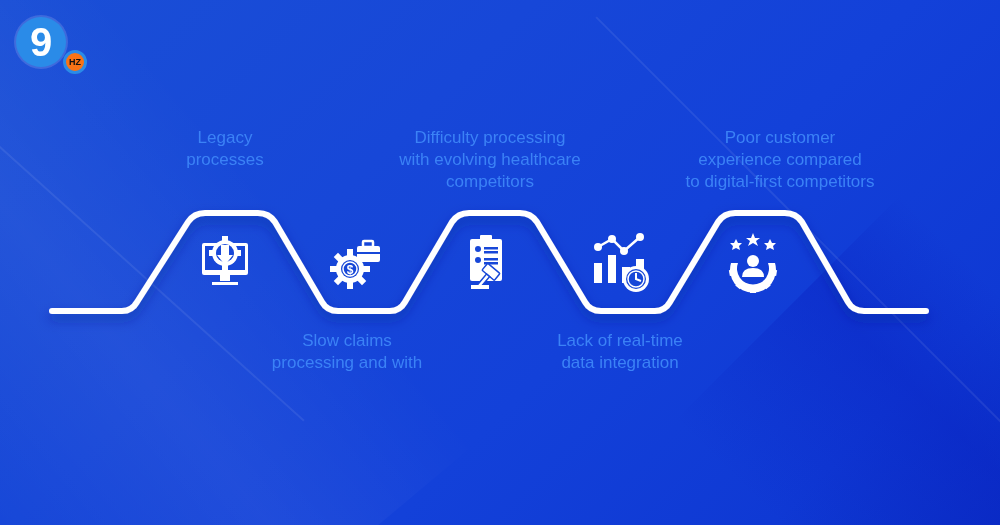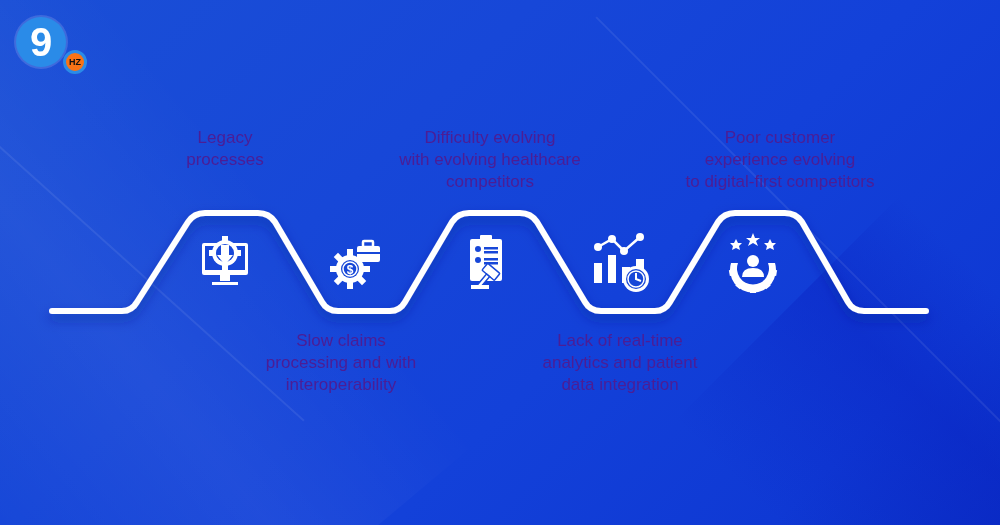--- a/index.html
+++ b/index.html
@@ -13,21 +13,21 @@
     background:linear-gradient(90deg,rgba(10,30,180,0) 0%,rgba(8,28,190,0.35) 60%,rgba(10,30,180,0) 100%);}
   .stripe.s3{right:120px;top:-100px;width:2px;height:800px;transform:rotate(-45deg);background:rgba(255,255,255,0.08);}
   .stripe.s4{left:80px;top:-80px;width:2px;height:600px;transform:rotate(-48deg);background:rgba(255,255,255,0.08);}
   .logo{position:absolute;left:14px;top:14px;width:80px;height:60px;}
   .logo .big{position:absolute;left:2px;top:3px;width:50px;height:50px;border-radius:50%;
     background:#2a8be8;display:flex;align-items:center;justify-content:center;
     color:#fff;font-weight:bold;font-size:40px;line-height:1;box-shadow:0 0 0 2px rgba(255,255,255,0.15);}
   .logo .small{position:absolute;left:49px;top:36px;width:24px;height:24px;border-radius:50%;
     background:#f97316;border:3px solid #2a8be8;box-sizing:border-box;
     display:flex;align-items:center;justify-content:center;color:#111;font-weight:bold;font-size:9px;}
-  .label{position:absolute;color:#4c1d95;text-align:center;font-size:17px;line-height:22px;white-space:nowrap;}
+  .label{position:absolute;color:#3b82f6;text-align:center;font-size:17px;line-height:22px;white-space:nowrap;}
   .label div{display:block;}
   svg.path{position:absolute;left:0;top:0;}
   .icon{position:absolute;}
 </style>
 </head>
 <body>
 
 <div class="stripe s1"></div>
 <div class="stripe s2"></div>
 <div class="stripe s3"></div>
@@ -44,38 +44,36 @@
       <feDropShadow dx="0" dy="6" stdDeviation="6" flood-color="#0a1f8a" flood-opacity="0.5"></feDropShadow>
     </filter>
   </defs>
   <path d="M52 311 L122 311 Q132 311 137 302 L188 222 Q194 213 205 213 L258 213 Q269 213 275 222 L322 302 Q327 311 338 311 L390 311 Q400 311 405 302 L452 222 Q458 213 469 213 L520 213 Q531 213 537 222 L585 302 Q590 311 601 311 L655 311 Q665 311 670 302 L718 222 Q724 213 735 213 L785 213 Q796 213 802 222 L848 302 Q853 311 864 311 L926 311" fill="none" stroke="#ffffff" stroke-width="6" stroke-linecap="round" stroke-linejoin="round" filter="url(#sh)"></path>
 </svg>
 
 <div class="label" style="left:120px;top:127px;width:210px;">
   <div>Legacy</div>
   <div>processes</div>
 </div>
-<div class="label" style="left:236px;top:330px;width:210px;">
+<div class="label" style="left:242px;top:330px;width:210px;">
   <div>Slow claims</div>
   <div>processing and with</div>
-  <div>interoperability</div>
 </div>
 <div class="label" style="left:370px;top:127px;width:240px;">
-  <div>Difficulty evolving</div>
+  <div>Difficulty processing</div>
   <div>with evolving healthcare</div>
   <div>competitors</div>
 </div>
 <div class="label" style="left:515px;top:330px;width:210px;">
   <div>Lack of real-time</div>
-  <div>analytics and patient</div>
   <div>data integration</div>
 </div>
 <div class="label" style="left:655px;top:127px;width:250px;">
   <div>Poor customer</div>
-  <div>experience evolving</div>
+  <div>experience compared</div>
   <div>to digital-first competitors</div>
 </div>
 
 <svg class="icon" style="left:200px;top:233px;" width="50" height="58" viewBox="0 0 50 58">
   <rect x="2" y="10" width="46" height="32" rx="2" fill="#fff"></rect>
   <rect x="5" y="13" width="40" height="24" fill="#1747d8"></rect>
   <circle cx="25" cy="20" r="13" fill="#fff"></circle>
   <g fill="#fff">
     <rect x="22" y="3" width="6" height="6"></rect>
       <rect x="22" y="31" width="6" height="6"></rect>

